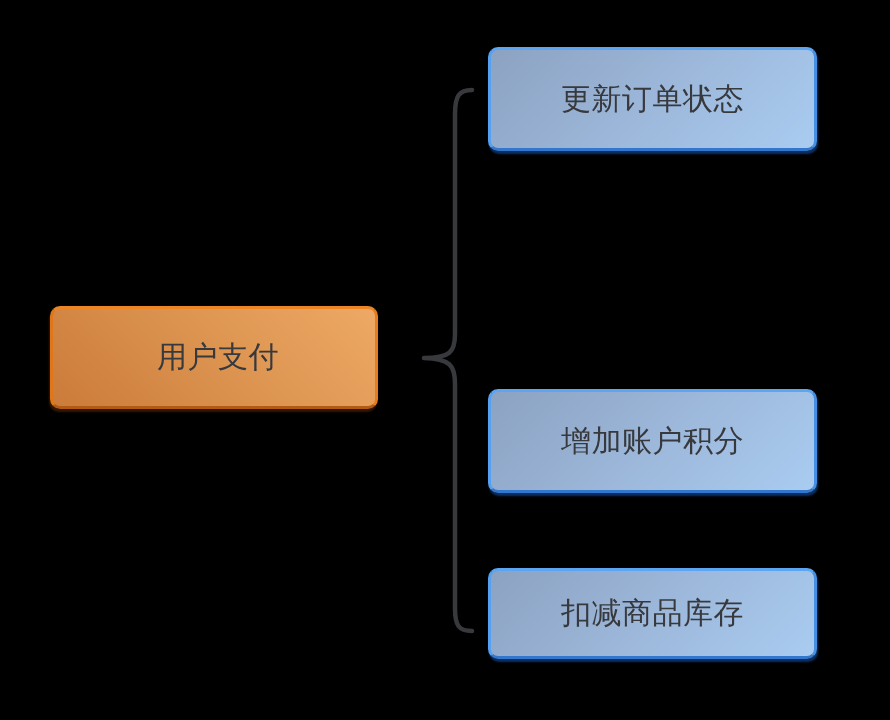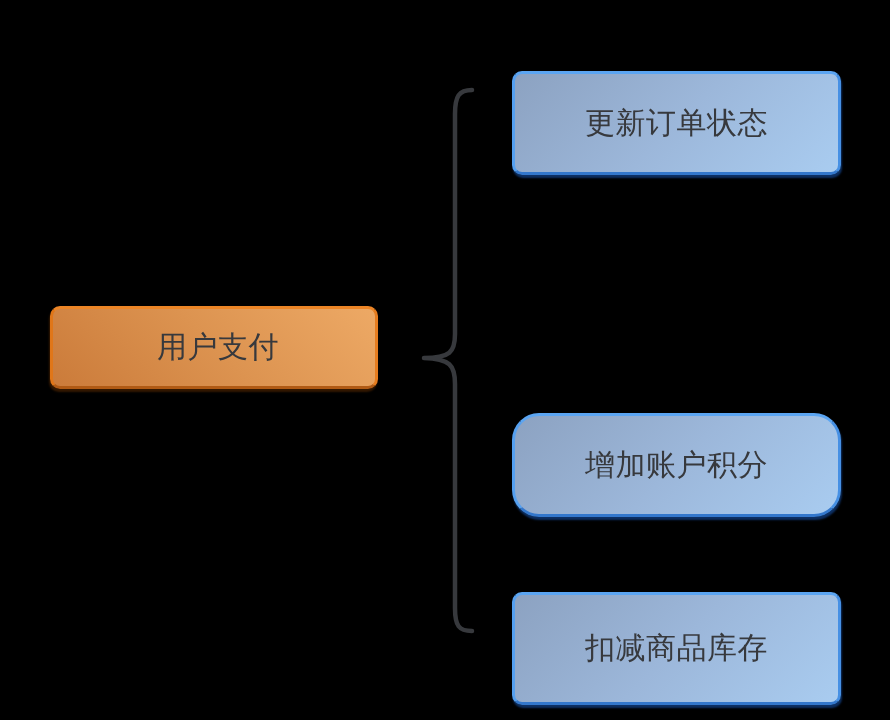--- a/index.html
+++ b/index.html
@@ -35,39 +35,38 @@
     border-radius:10px;
     display:flex;
     align-items:center;
     justify-content:center;
     font-size:30px;
     font-weight:500;
     color:var(--text);
     letter-spacing:0.5px;
   }
   .node.root{
-    left:50px;top:306px;width:328px;height:83px;
+    left:50px;top:306px;width:328px;height:103px;
     background:linear-gradient(225deg,var(--root-fill-light) 0%,var(--root-fill-mid) 50%,var(--root-fill-dark) 100%);
     border:3px solid;
     border-color:var(--root-border-top) var(--root-border-right) var(--root-border-bottom) var(--root-border-left);
     box-shadow:-1px 3px 2px rgba(60,28,0,0.85);
     padding-left:8px;
   }
   .node.child{
-    left:512px;width:329px;height:104px;
+    left:488px;width:329px;height:104px;
     background:linear-gradient(135deg,var(--child-fill-dark) 0%,var(--child-fill-mid) 50%,var(--child-fill-light) 100%);
     border:3px solid;
     border-color:var(--child-border-top) var(--child-border-right) var(--child-border-bottom) var(--child-border-left);
     box-shadow:1px 3px 2px rgba(15,55,115,0.85);
-    margin-top:24px;
   }
   .child.c1{top:47px;}
   .child.c2{top:212px;}
-  .child.c3{top:389px;border-radius:27px;}
-  .child.c4{top:568px;height:113px;}
+  .child.c3{top:389px;}
+  .child.c4{top:568px;height:91px;}
   .brace{
     position:absolute;
     left:415px;top:80px;width:70px;height:560px;
   }
   .brace path{
     fill:none;
     stroke:var(--brace);
     stroke-width:4.5;
     stroke-linecap:round;
     stroke-linejoin:round;

